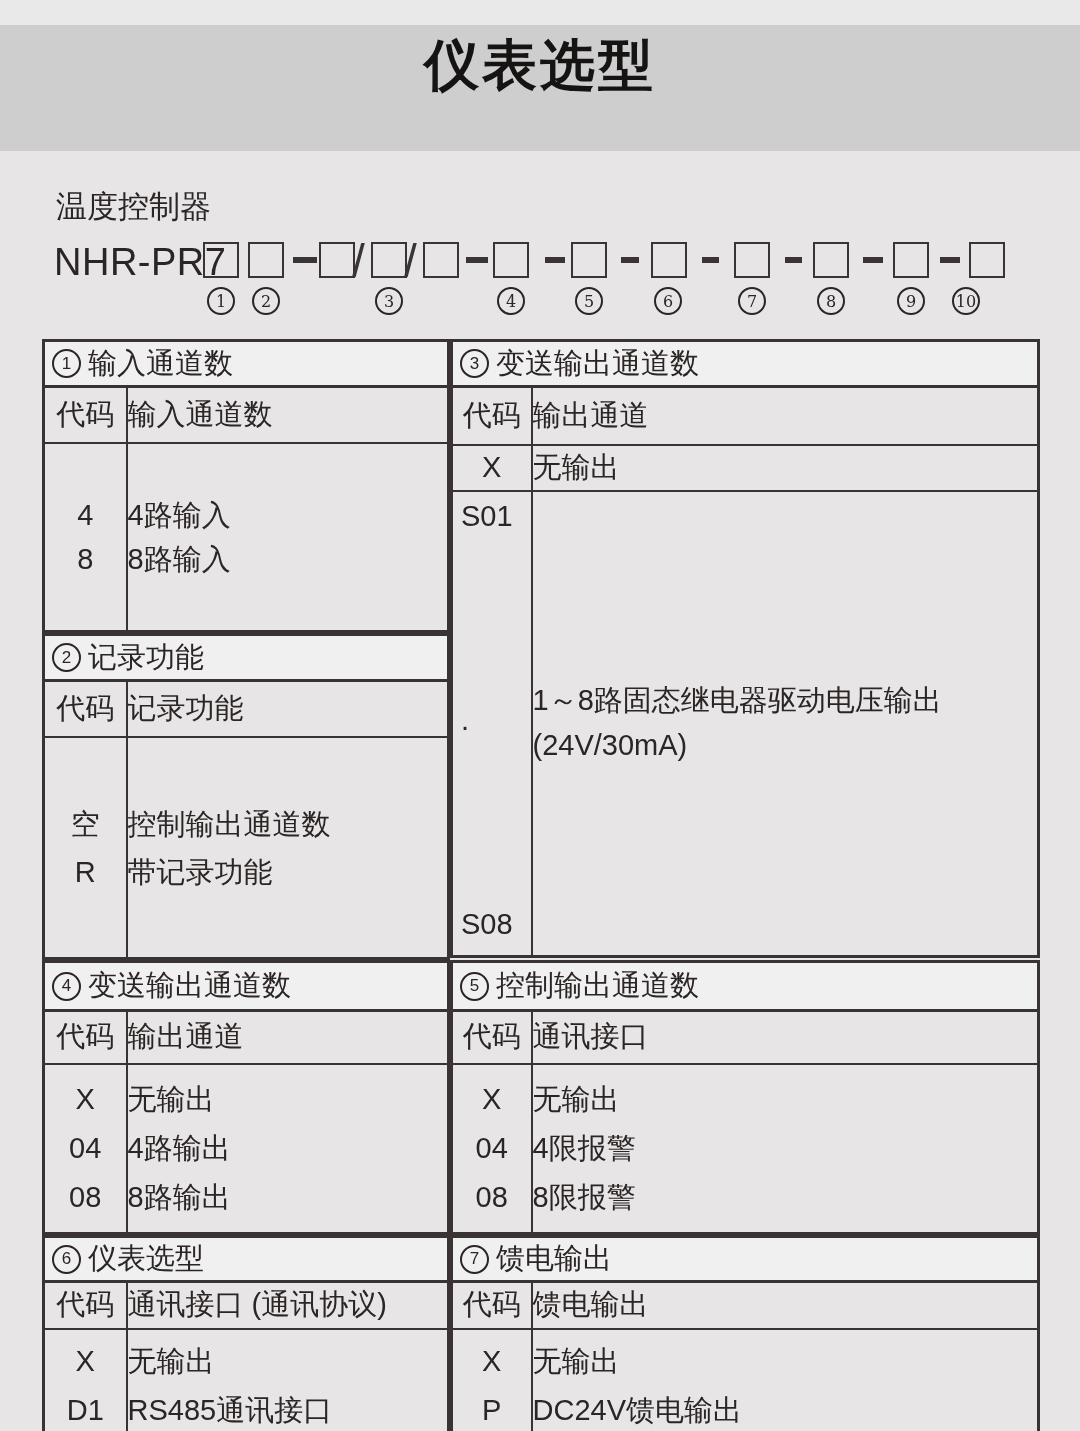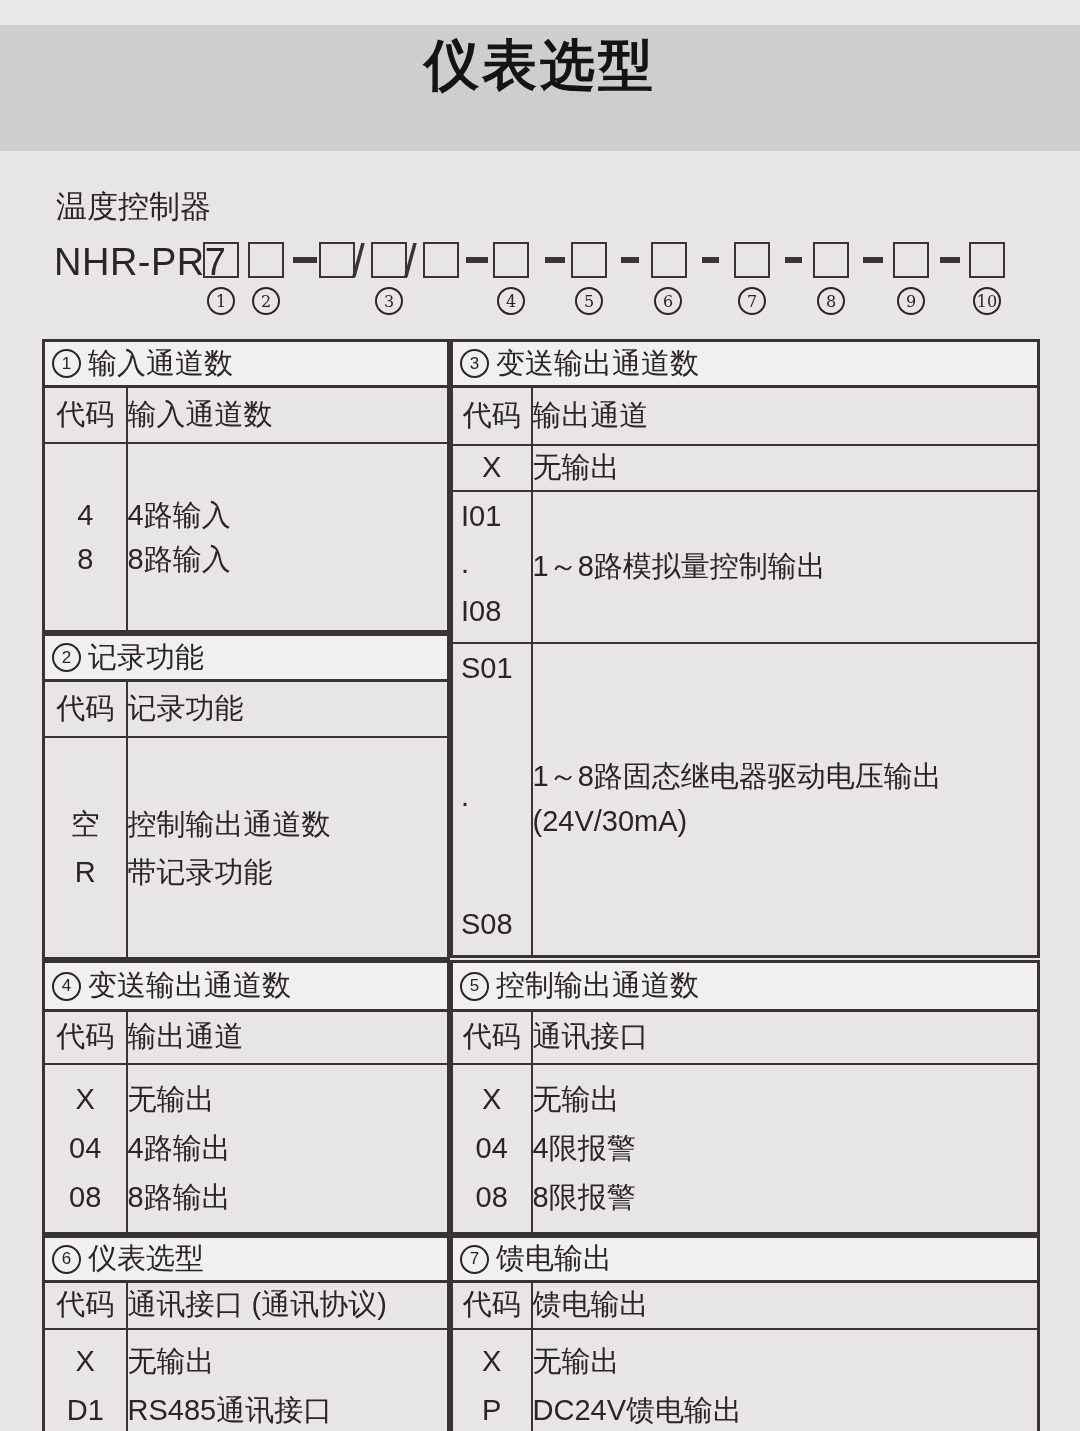--- a/index.html
+++ b/index.html
@@ -88,21 +88,21 @@
 
   <div class="poslabel" style="left:207px">1</div>
   <div class="poslabel" style="left:252px">2</div>
   <div class="poslabel" style="left:375px">3</div>
   <div class="poslabel" style="left:497px">4</div>
   <div class="poslabel" style="left:575px">5</div>
   <div class="poslabel" style="left:654px">6</div>
   <div class="poslabel" style="left:738px">7</div>
   <div class="poslabel" style="left:817px">8</div>
   <div class="poslabel" style="left:897px">9</div>
-  <div class="poslabel" style="left:973px">10</div>
+  <div class="poslabel" style="left:952px">10</div>
 </div>
 
 <table class="sec" style="left:42px;top:339px;width:408px;height:294px">
   <colgroup>
       <col style="width:83px">
       <col>
     </colgroup>
   <tbody>
       <tr class="headrow" style="height:46px">
         <td colspan="2">
@@ -176,30 +176,20 @@
     </div>
         </td>
       </tr>
   <tr style="height:58px">
     <td class="codehead">代码</td>
     <td class="deschead">输出通道</td>
       </tr>
   <tr style="height:46px">
     <td class="codecenter">X</td>
     <td class="descpad">无输出</td>
-      </tr>
-  <tr style="height:152px">
-    <td class="codestack">
-      <div class="stack">
-        <span>I01</span>
-        <span>.</span>
-        <span>I08</span>
-      </div>
-        </td>
-    <td class="descpad">1～8路模拟量控制输出</td>
       </tr>
   <tr>
     <td class="codestack">
       <div class="stack">
         <span>S01</span>
         <span>.</span>
         <span>S08</span>
       </div>
         </td>
     <td class="descpad desc2">

